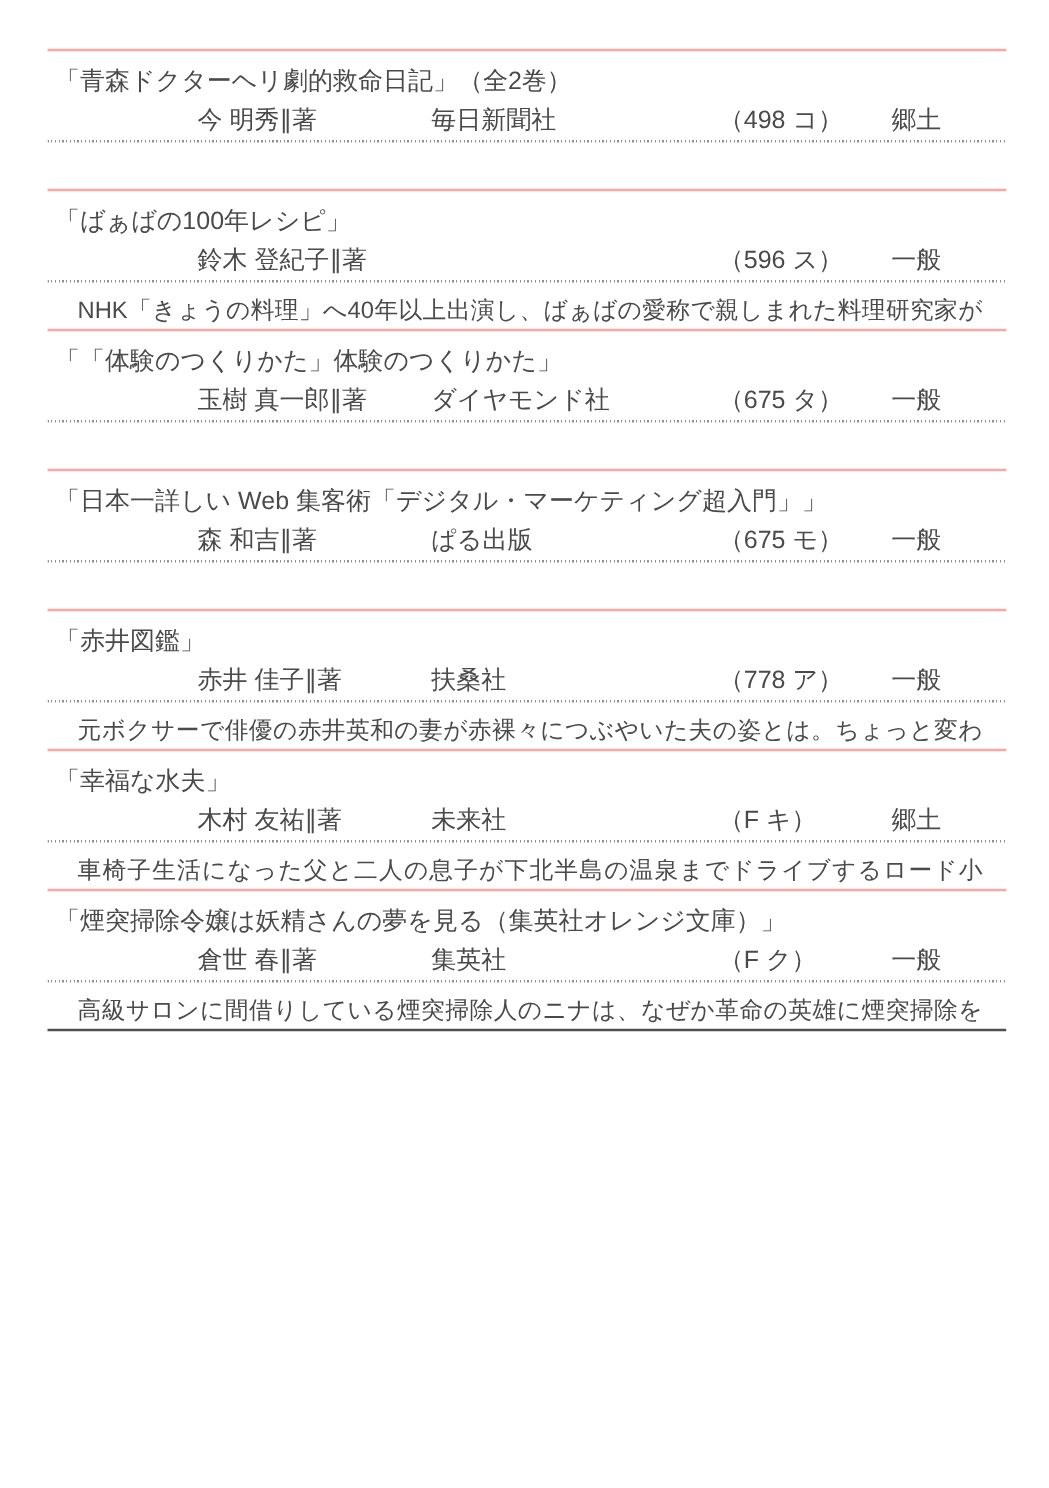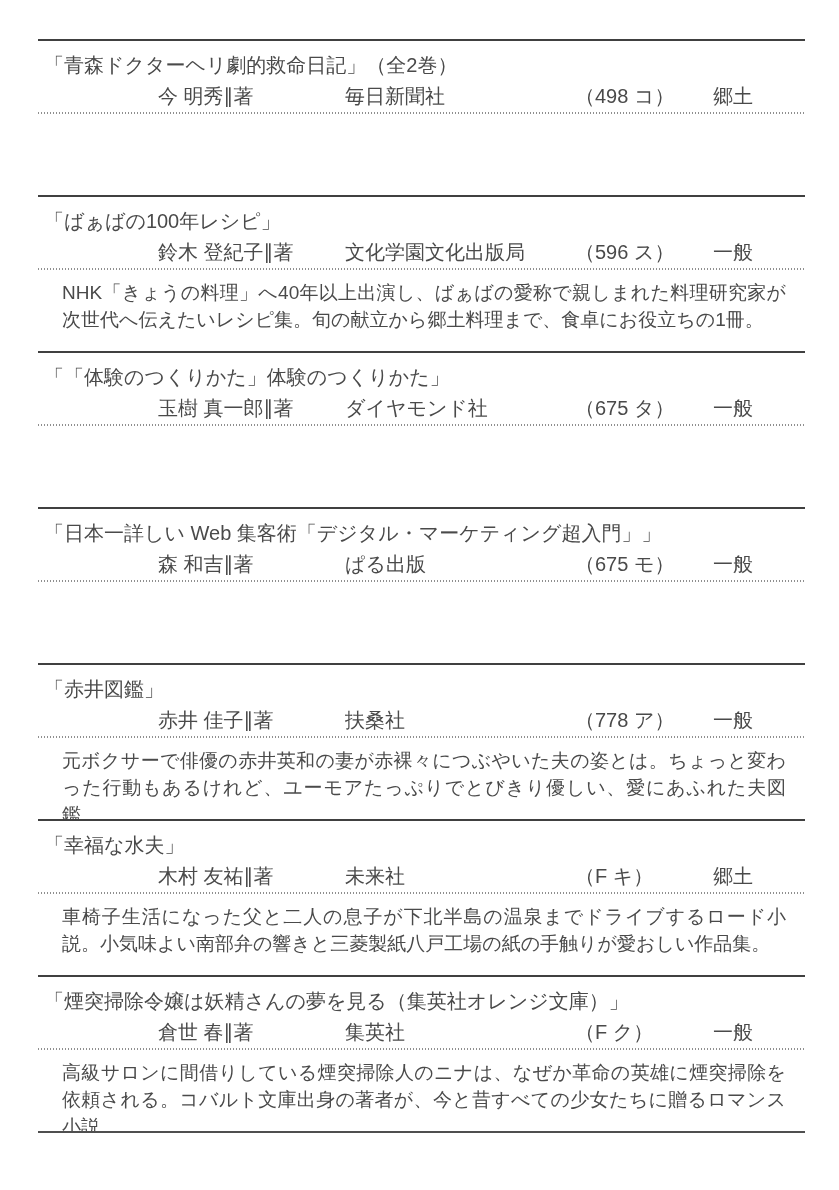--- a/index.html
+++ b/index.html
@@ -16,22 +16,22 @@
     overflow: hidden;
   }
   .book-list {
     position: absolute;
     left: 38px;
     top: 39px;
     width: 767px;
   }
   .entry {
     position: relative;
-    height: 156px;
-    border-top: 2px solid #404040;
+    height: 112px;
+    border-top: 2px solid #fca5a5;
     box-sizing: border-box;
     overflow: hidden;
   }
   .bottom-rule {
     height: 2px;
     background: #4f4f4f;
   }
   .title {
     position: absolute;
     top: 11px;
@@ -93,21 +93,20 @@
       <span class="callno">（498 コ）</span>
       <span class="category">郷土</span>
     </div>
     <div class="dotted-rule"></div>
   </section>
 
   <section class="entry">
     <div class="title">「ばぁばの100年レシピ」</div>
     <div class="meta-row">
       <span class="author">鈴木 登紀子∥著</span>
-      <span class="publisher">文化学園文化出版局</span>
       <span class="callno">（596 ス）</span>
       <span class="category">一般</span>
     </div>
     <div class="dotted-rule"></div>
     <div class="desc">NHK「きょうの料理」へ40年以上出演し、ばぁばの愛称で親しまれた料理研究家が次世代へ伝えたいレシピ集。旬の献立から郷土料理まで、食卓にお役立ちの1冊。</div>
   </section>
 
   <section class="entry">
     <div class="title">「「体験のつくりかた」体験のつくりかた」</div>
     <div class="meta-row">

